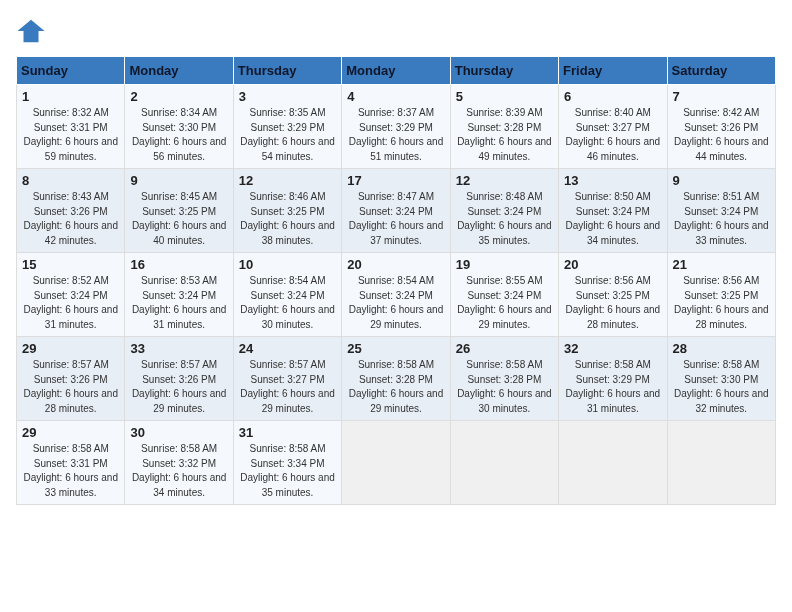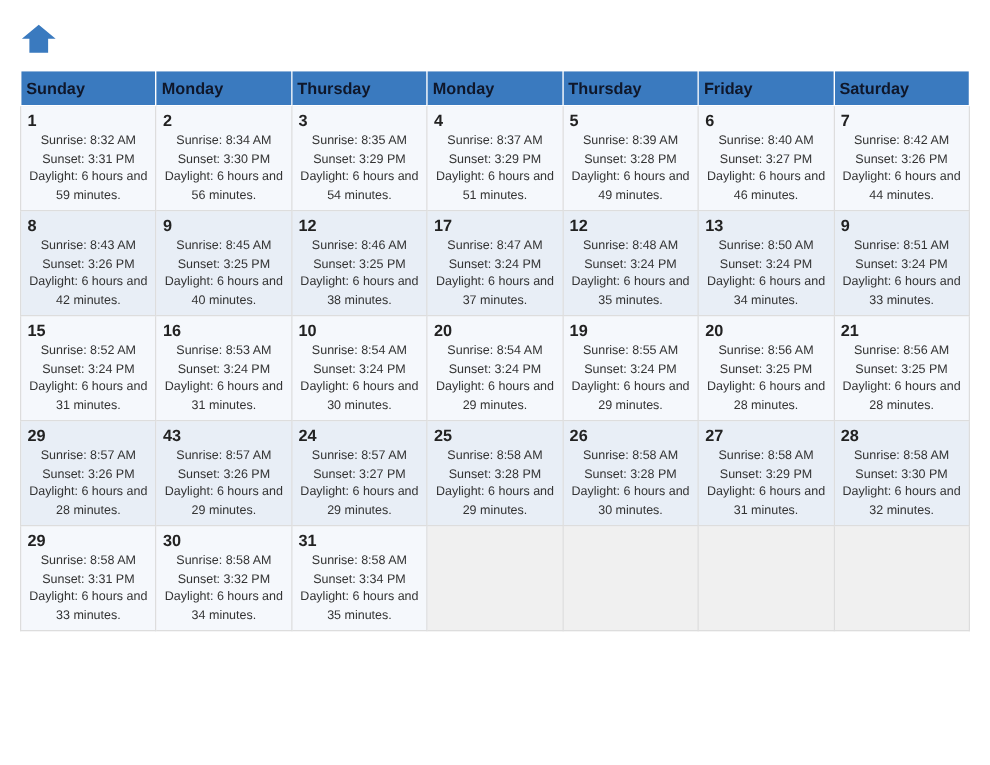--- a/index.html
+++ b/index.html
@@ -217,37 +217,37 @@
           <span class="day-number">21</span>
           <div class="day-info">Sunrise: 8:56 AM<br>Sunset: 3:25 PM<br>Daylight: 6 hours and 28 minutes.</div>
         </td>
       </tr>
       <tr>
         <td>
           <span class="day-number">29</span>
           <div class="day-info">Sunrise: 8:57 AM<br>Sunset: 3:26 PM<br>Daylight: 6 hours and 28 minutes.</div>
         </td>
         <td>
-          <span class="day-number">43</span>
+          <span class="day-number">33</span>
           <div class="day-info">Sunrise: 8:57 AM<br>Sunset: 3:26 PM<br>Daylight: 6 hours and 29 minutes.</div>
         </td>
         <td>
           <span class="day-number">24</span>
           <div class="day-info">Sunrise: 8:57 AM<br>Sunset: 3:27 PM<br>Daylight: 6 hours and 29 minutes.</div>
         </td>
         <td>
           <span class="day-number">25</span>
           <div class="day-info">Sunrise: 8:58 AM<br>Sunset: 3:28 PM<br>Daylight: 6 hours and 29 minutes.</div>
         </td>
         <td>
           <span class="day-number">26</span>
           <div class="day-info">Sunrise: 8:58 AM<br>Sunset: 3:28 PM<br>Daylight: 6 hours and 30 minutes.</div>
         </td>
         <td>
-          <span class="day-number">27</span>
+          <span class="day-number">32</span>
           <div class="day-info">Sunrise: 8:58 AM<br>Sunset: 3:29 PM<br>Daylight: 6 hours and 31 minutes.</div>
         </td>
         <td>
           <span class="day-number">28</span>
           <div class="day-info">Sunrise: 8:58 AM<br>Sunset: 3:30 PM<br>Daylight: 6 hours and 32 minutes.</div>
         </td>
       </tr>
       <tr>
         <td>
           <span class="day-number">29</span>

